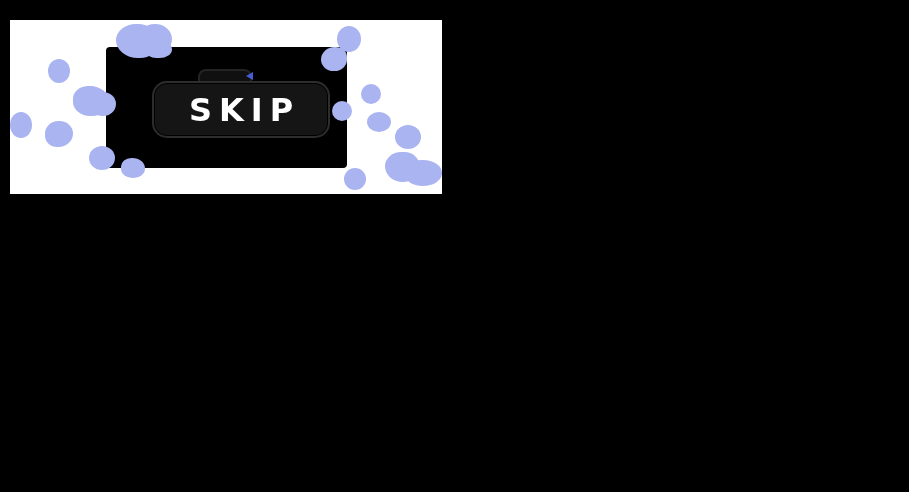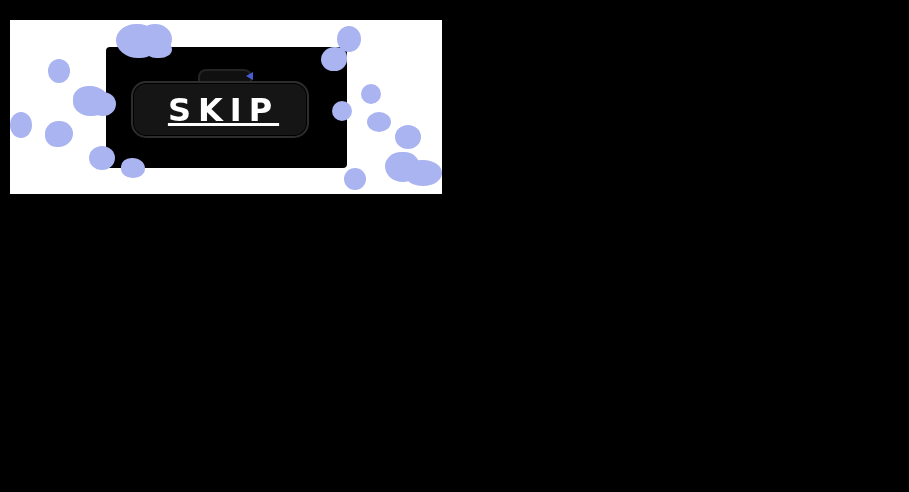--- a/index.html
+++ b/index.html
@@ -39,38 +39,37 @@
     position:absolute;
     left:236px; top:52px;
     width:0; height:0;
     border-top:4px solid transparent;
     border-bottom:4px solid transparent;
     border-right:7px solid var(--cursor, #4a5bd8);
     z-index:5;
   }
   .skip-btn {
     position:absolute;
-    left:121px; top:61px;
+    left:142px; top:61px;
     width:178px; height:57px;
     background:var(--button-bg, #151515);
     border:2px solid var(--button-border, #2d2d2d);
     border-radius:15px;
     color:var(--button-text, #ffffff);
     font-family:"DejaVu Sans", sans-serif;
     font-size:32px;
     font-weight:800;
     letter-spacing:7px;
     padding-left:7px; 
     display:flex;
     align-items:center;
     justify-content:center;
     cursor:pointer;
     z-index:3;
     box-shadow:0 0 0 1px #000 inset;
-    text-decoration:underline;
   }
   .blob-layer {
     position:absolute;
     left:0; top:0; right:0; bottom:0;
     pointer-events:none;
     z-index:4;
   }
   .blob {
     position:absolute;
     background:var(--blob, #a9b4f1);

